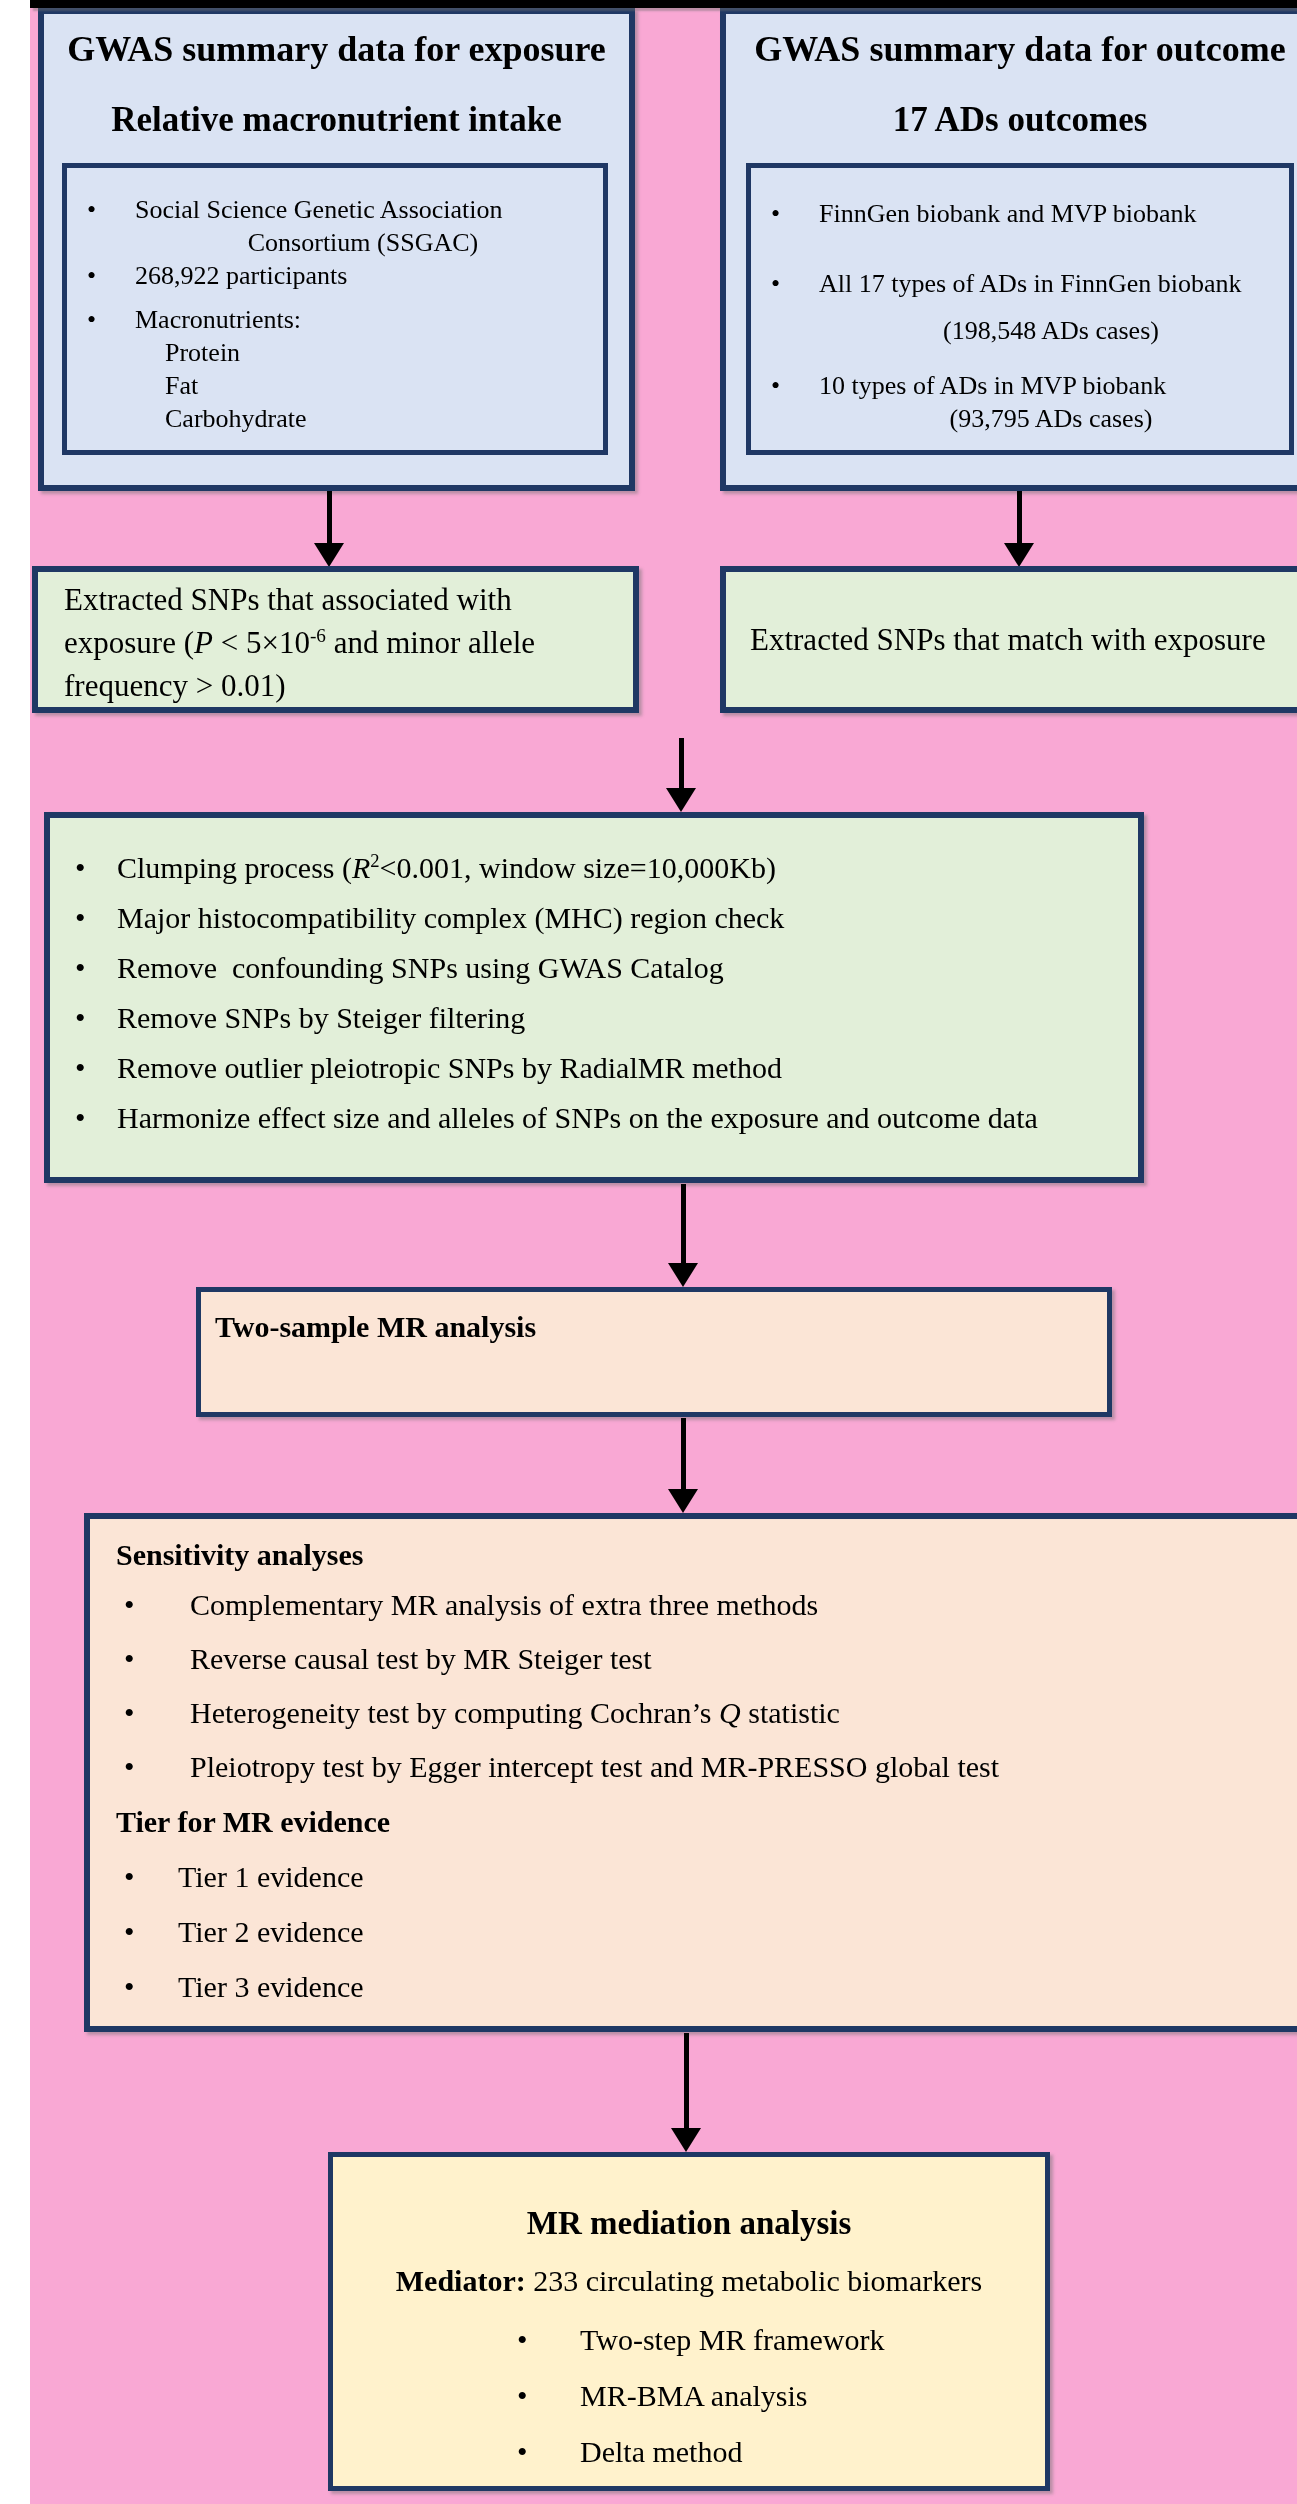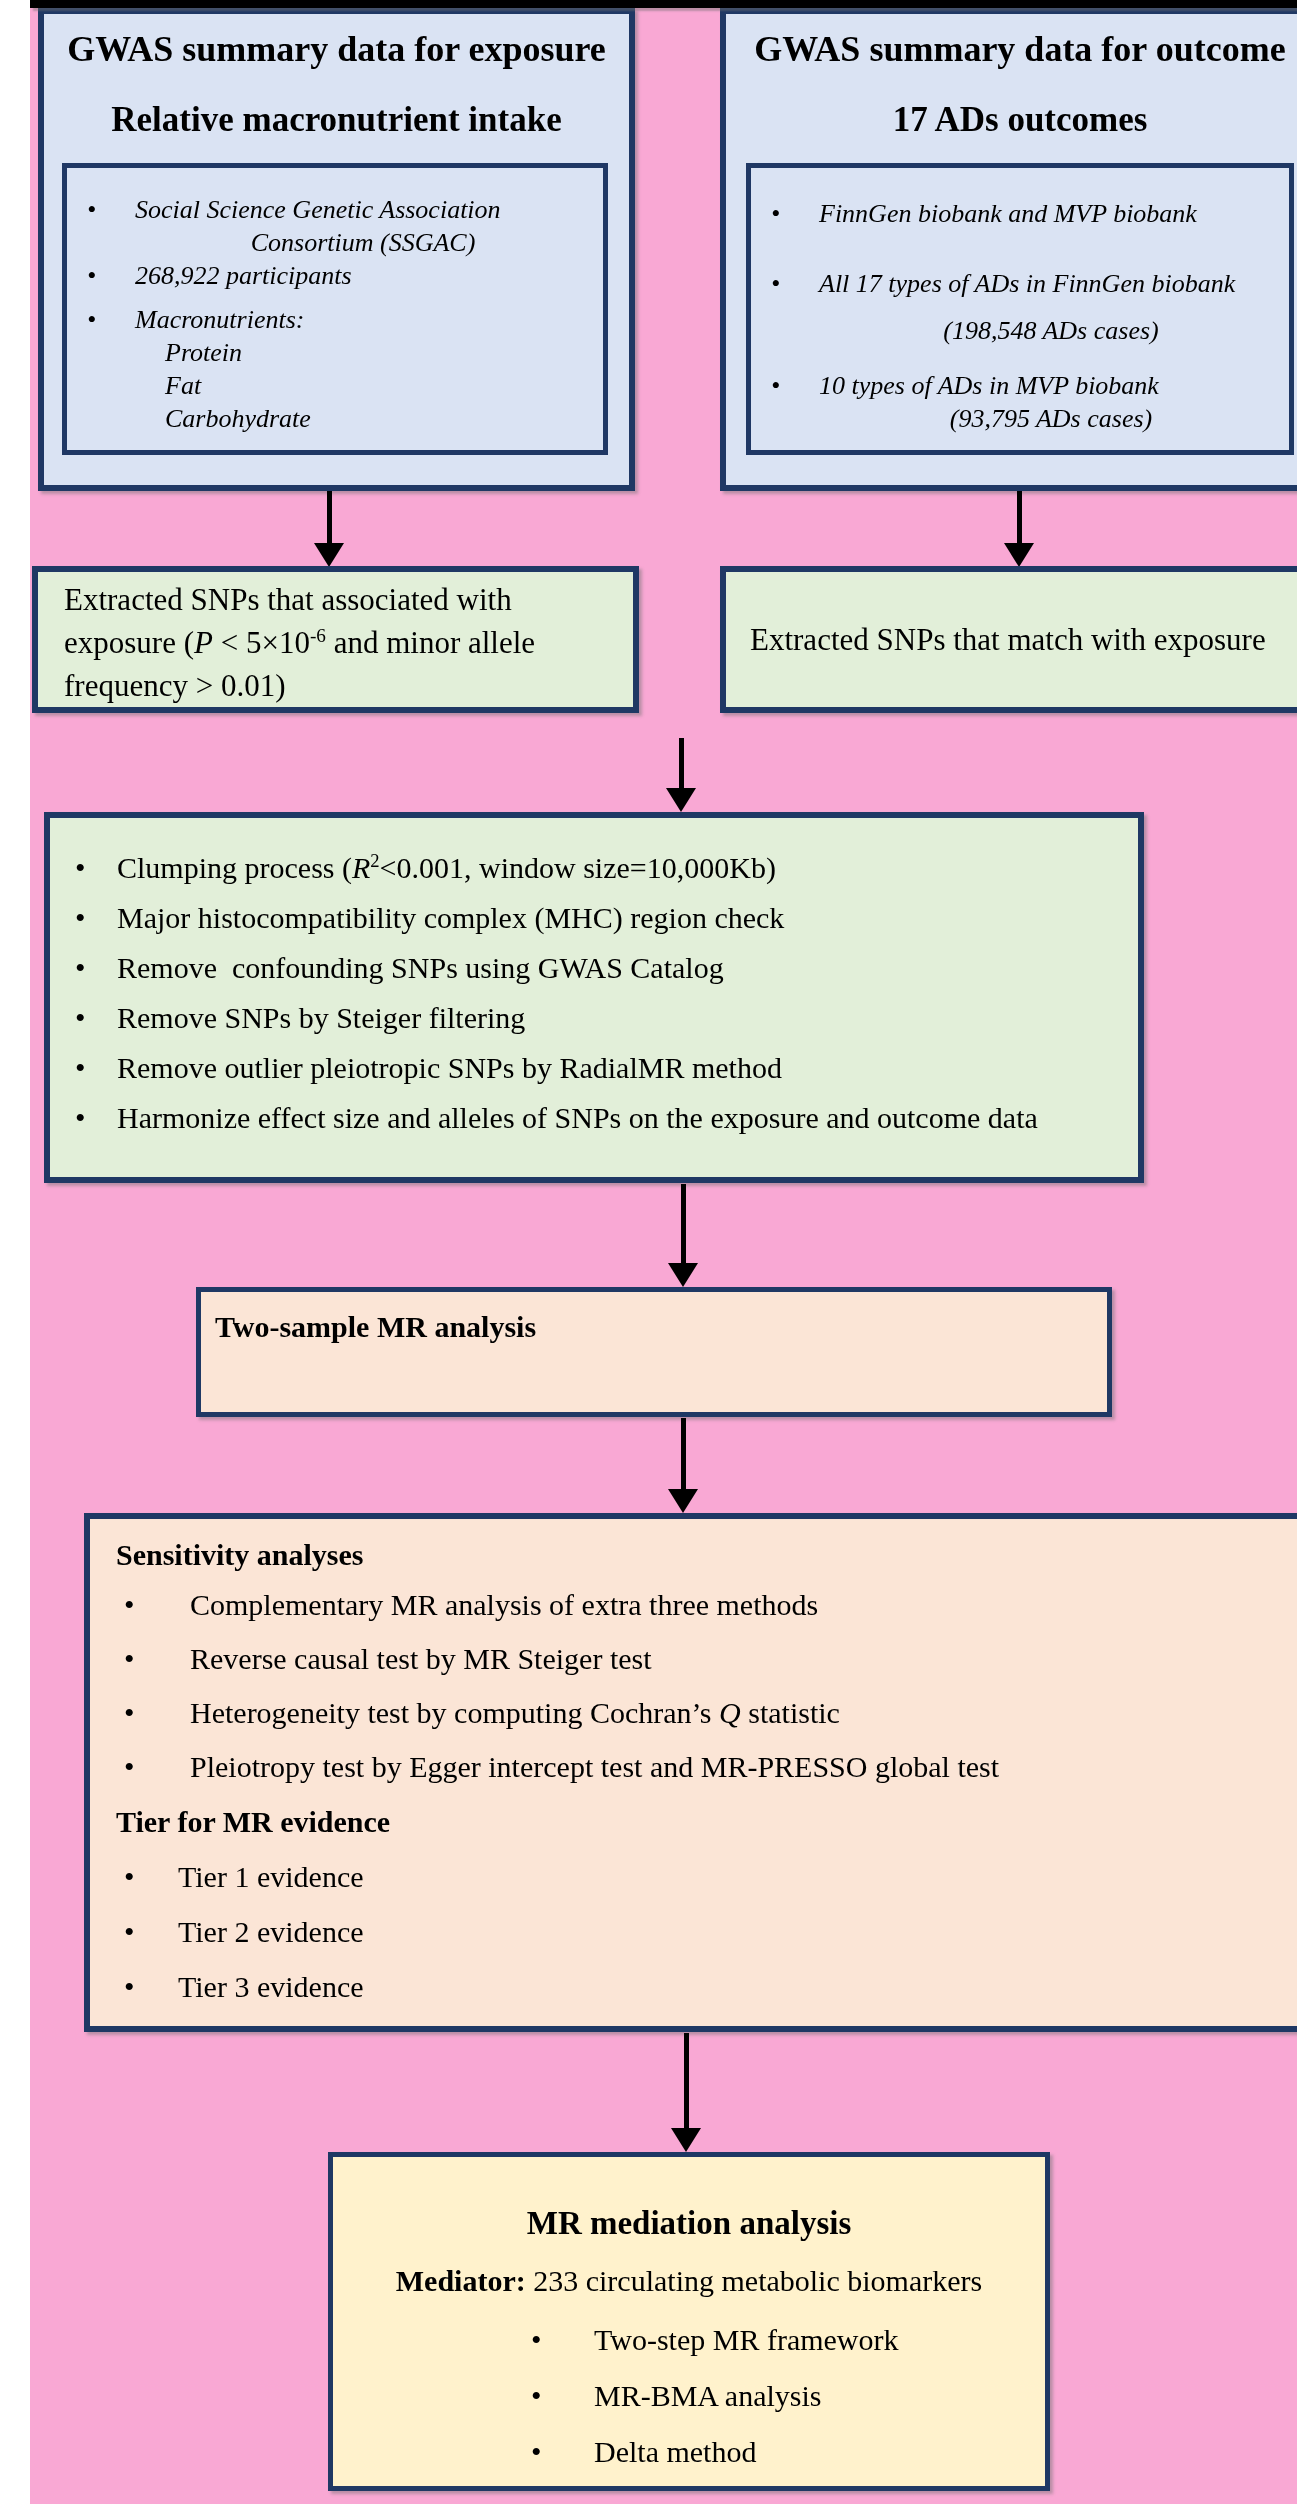--- a/index.html
+++ b/index.html
@@ -18,21 +18,21 @@
   .inner{position:absolute;box-sizing:border-box;border:5px solid #1f3864;background:transparent;}
 
   .bt{margin-top:13px;font-size:36px;line-height:44px;font-weight:bold;text-align:center;white-space:nowrap;}
   .bs{margin-top:27px;font-size:35px;line-height:43px;font-weight:bold;text-align:center;white-space:nowrap;}
 
   ul.blist{list-style:none;margin:0;padding:0;}
   ul.blist li{position:relative;}
   ul.blist li::before{content:"•";position:absolute;top:0;}
 
   
-  .inlist{font-size:26px;line-height:33px;font-style:italic;}
+  .inlist{font-size:26px;line-height:33px;}
   .inlist li{padding-left:68px;}
   .inlist li::before{left:20px;}
   .inlist .center{text-align:center;}
   .inlist .sub{padding-left:30px;}
   #exposure-list{padding:25px 12px 0 0;}
   #exposure-list .li-macro{margin-top:11px;}
   #outcome-list{padding:29px 6px 0 0;}
   #outcome-list .li-b2{margin-top:37px;}
   #outcome-list .li-b2 .center{margin-top:14px;}
   #outcome-list .li-b3{margin-top:22px;}
@@ -75,21 +75,21 @@
   #sens-list1 li:last-child{margin-bottom:0;}
   #sens-list1 li::before{left:34px;}
   #sens-list2{margin-top:23px;}
   #sens-list2 li{padding-left:88px;margin-bottom:23px;}
   #sens-list2 li::before{left:34px;}
 
   
   #mediation-box{left:298px;top:2152px;width:722px;height:339px;border-width:5px;}
   #mediation-box .title{margin-top:49px;font-size:33px;line-height:34px;font-weight:bold;text-align:center;white-space:nowrap;}
   #mediation-box .mediator{margin-top:25px;font-size:30px;line-height:32px;text-align:center;white-space:nowrap;}
-  #med-list{margin-top:27px;font-size:30px;line-height:32px;padding-left:14px;}
+  #med-list{margin-top:27px;font-size:30px;line-height:32px;}
   #med-list li{padding-left:247px;margin-bottom:24px;}
   #med-list li::before{left:184px;}
 
   .it{font-style:italic;}
   .sup{vertical-align:super;font-size:0.62em;line-height:0;}
   .ws{white-space:pre-wrap;}
   .bold{font-weight:bold;}
 </style>
 </head>
 <body>

